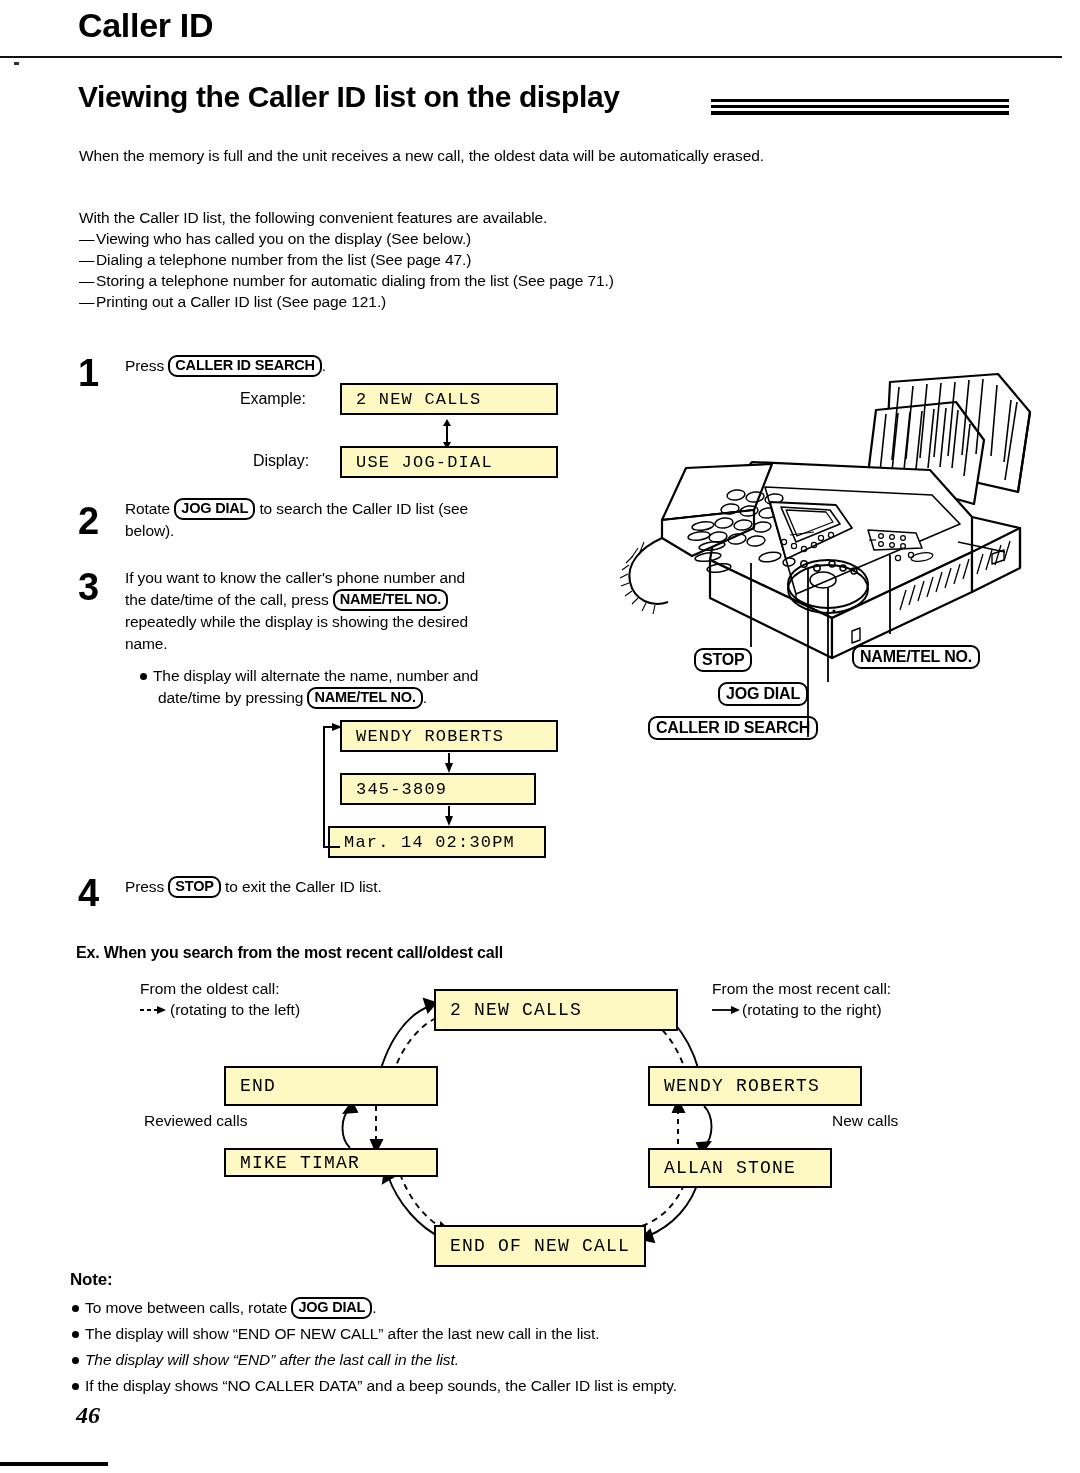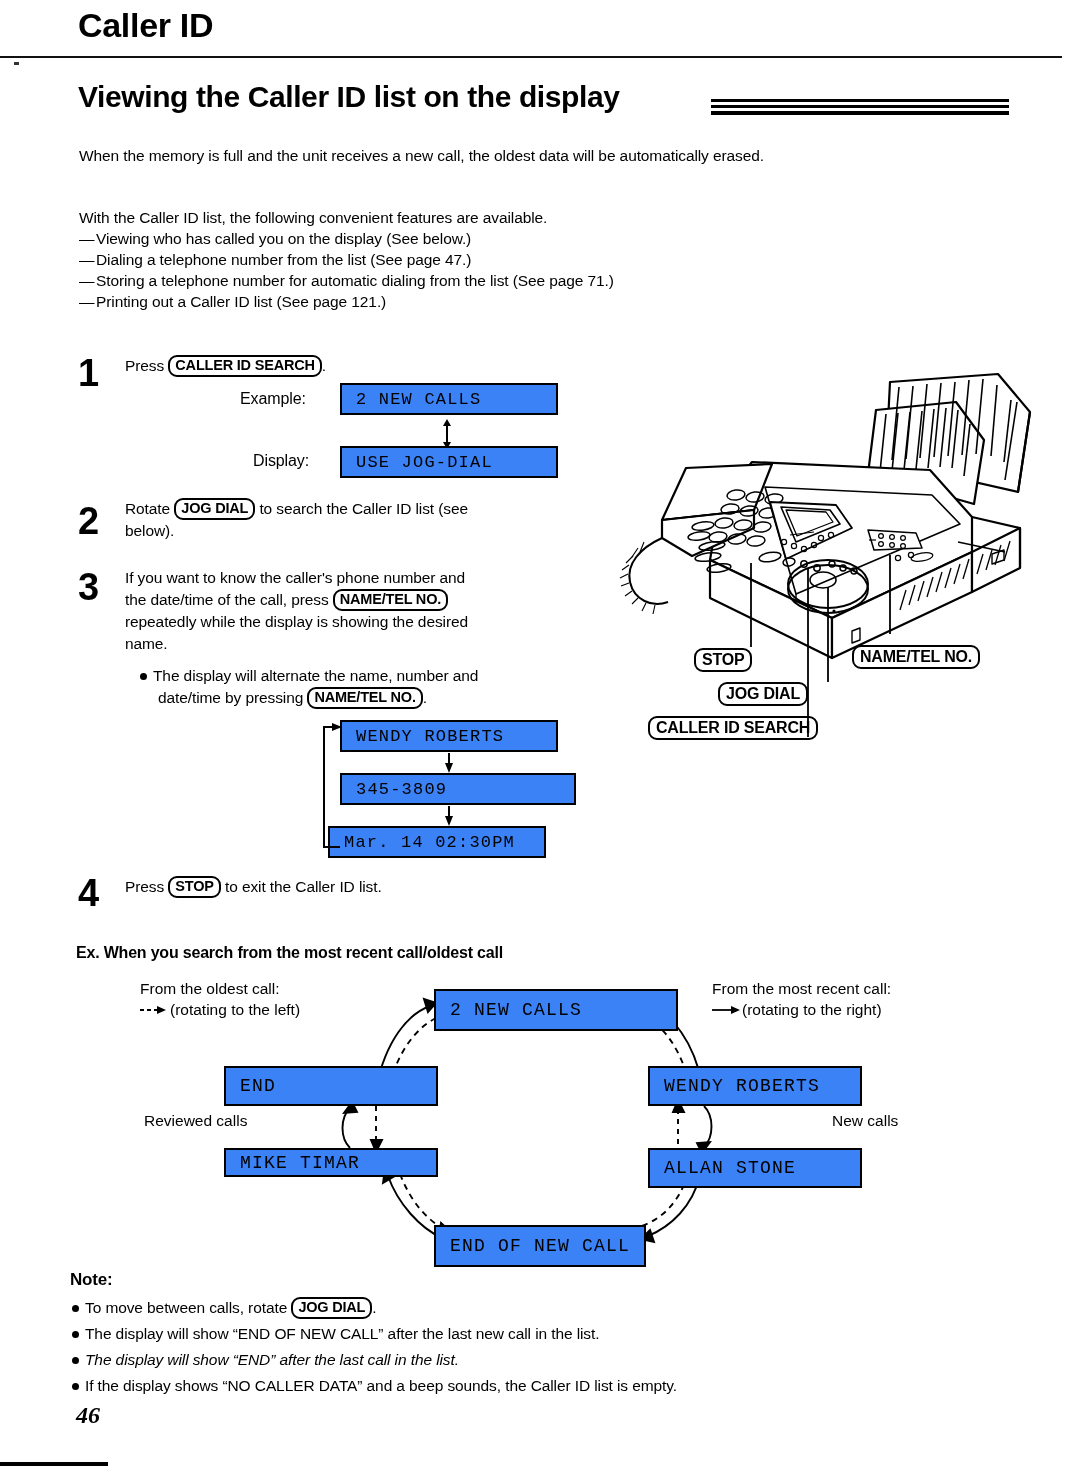--- a/index.html
+++ b/index.html
@@ -111,21 +111,21 @@
   .key.big {
     font-size: 16px;
     line-height: 19px;
     padding: 0px 6px 1px 6px;
   }
 
   
   .lcd {
     position: absolute;
     border: 2px solid #000;
-    background: #3b82f6;
+    background: #fef9c3;
     font-family: "Liberation Mono", monospace;
     font-size: 17px;
     letter-spacing: 1.2px;
     display: flex;
     align-items: center;
     padding-left: 14px;
     box-sizing: border-box;
   }
   .lbl {
     position: absolute;
@@ -257,21 +257,21 @@
     <div>
       <span class="dot"></span><span>The display will alternate the name, number and</span>
     </div>
     <div style="padding-left:18px;">
       <span>date/time by pressing</span>
       <span class="key">NAME/TEL NO.</span><span>.</span>
     </div>
   </div>
 
   <div class="lcd" style="left:340px; top:720px; width:218px; height:32px;">WENDY ROBERTS</div>
-  <div class="lcd" style="left:340px; top:773px; width:236px; height:32px;">345-3809</div>
+  <div class="lcd" style="left:340px; top:773px; width:196px; height:32px;">345-3809</div>
   <div class="lcd" style="left:328px; top:826px; width:218px; height:32px;">Mar. 14 02:30PM</div>
 
   <div class="abs" style="left:318px; top:715px;">
     <svg width="250" height="150" viewBox="0 0 250 150">
 
       <line x1="131" y1="38" x2="131" y2="52" stroke="#000" stroke-width="2"></line>
       <polygon points="131,58 127,48 135,48" fill="#000"></polygon>
 
       <line x1="131" y1="91" x2="131" y2="105" stroke="#000" stroke-width="2"></line>
       <polygon points="131,111 127,101 135,101" fill="#000"></polygon>
@@ -518,21 +518,21 @@
   </div>
 
   <div class="lcd" style="left:434px; top:989px; width:244px; height:42px; font-size:18px;">2 NEW CALLS</div>
 
   <div class="lcd" style="left:224px; top:1066px; width:214px; height:40px; font-size:18px;">END</div>
 
   <div class="lcd" style="left:648px; top:1066px; width:214px; height:40px; font-size:18px;">WENDY ROBERTS</div>
 
   <div class="lcd" style="left:224px; top:1148px; width:214px; height:29px; font-size:18px;">MIKE TIMAR</div>
 
-  <div class="lcd" style="left:648px; top:1148px; width:214px; height:40px; font-size:18px;">ALLAN STONE</div>
+  <div class="lcd" style="left:648px; top:1148px; width:184px; height:40px; font-size:18px;">ALLAN STONE</div>
 
   <div class="lcd" style="left:434px; top:1225px; width:212px; height:42px; font-size:18px;">END OF NEW CALL</div>
 
   <div class="abs" style="left:144px; top:1112px; font-size:15.5px;">Reviewed calls</div>
   <div class="abs" style="left:800px; top:1112px; font-size:15.5px;margin-left:32px;">New calls</div>
 
   <div class="bold-head" style="left:70px; top:1270px; font-size:17px;">Note:</div>
 
   <div class="note-line" style="left:72px; top:1297px;">
     <span class="dot"></span><span>To move between calls, rotate</span>

